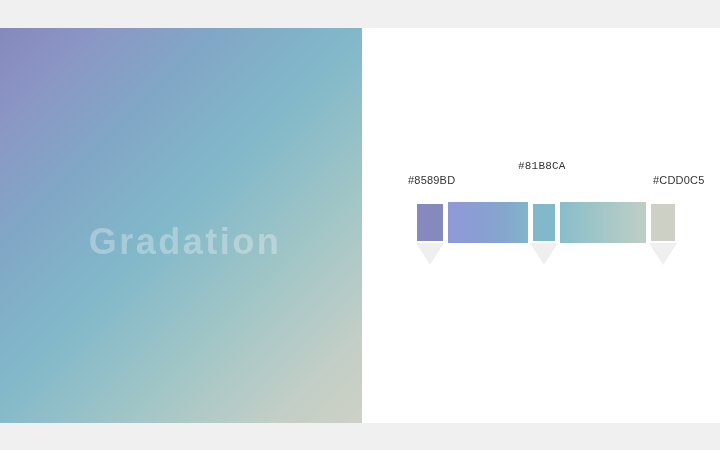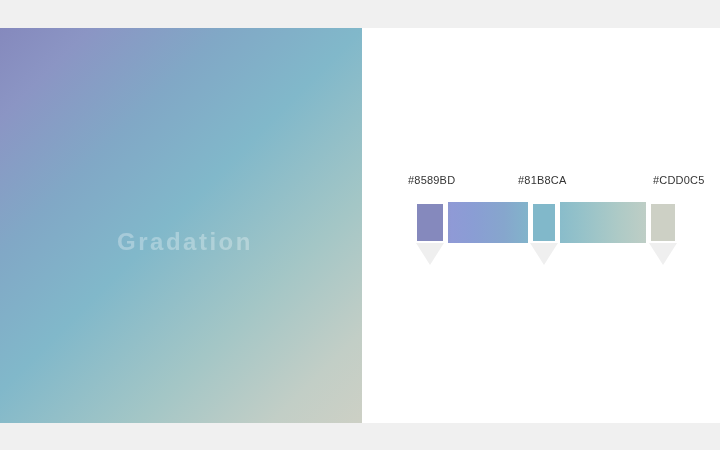--- a/index.html
+++ b/index.html
@@ -52,21 +52,21 @@
         #a3c6c6 70%,
         #c2cec6 88%,
         #cdd0c5 100%);
   }
   .gradient-title {
     position: absolute;
     left: 8px;
     right: 0;
     top: 192px;
     text-align: center;
-    font-size: 24px;
+    font-size: 36px;
     font-weight: bold;
     letter-spacing: 2.5px;
     color: rgba(255, 255, 255, 0.30);
     line-height: 44px;
     user-select: none;
     white-space: nowrap;
   }
 
   
   .palette-area {
@@ -85,21 +85,21 @@
     height: 395px;
   }
   .swatch-label {
     position: absolute;
     font-size: 11px;
     color: #333333;
     white-space: nowrap;
     letter-spacing: 0.2px;
   }
   .swatch-label.l0 { left: 46px;  top: 146px; }
-  .swatch-label.l1 { left: 156px; top: 146px; }
+  .swatch-label.l1 { left: 156px; top: 132px; font-family: Liberation Mono, monospace; }
   .swatch-label.l2 { left: 291px; top: 146px; }
 
   
   .bar-wrap {
     position: absolute;
     left: 53px;
     top: 174px;
     width: 262px;
     height: 41px;
   }

